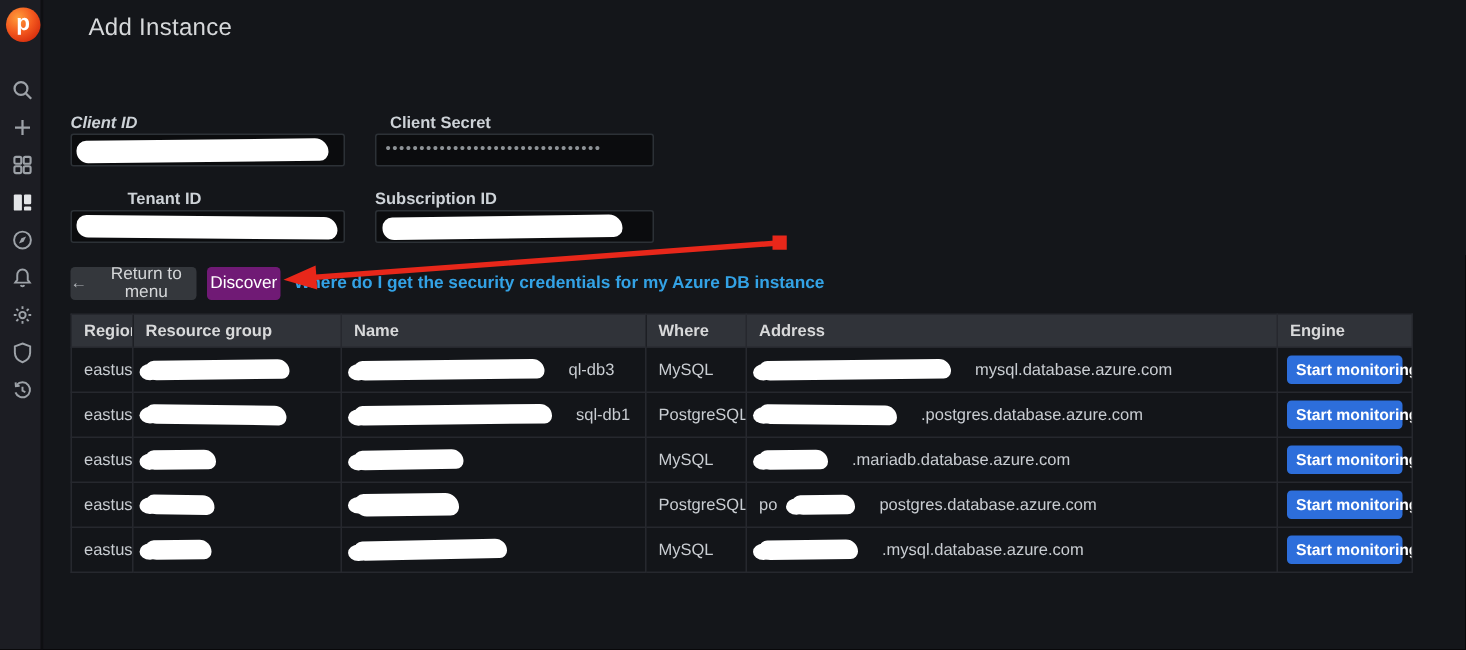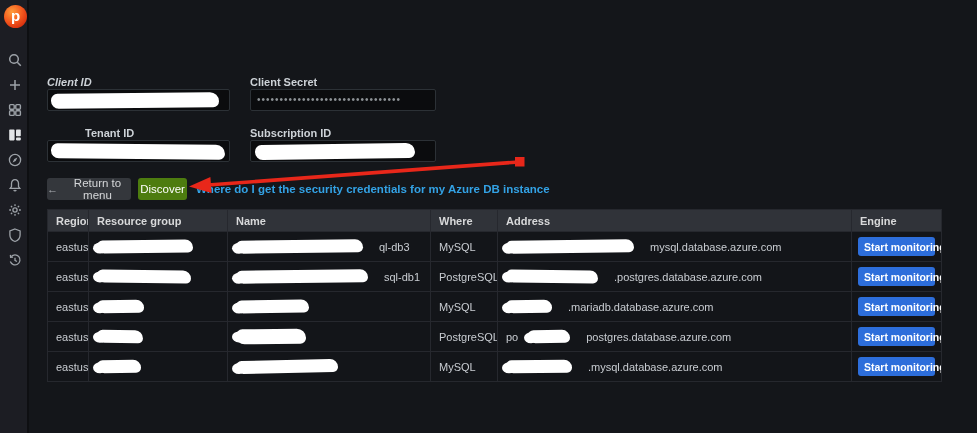--- a/index.html
+++ b/index.html
@@ -39,21 +39,21 @@
     overflow:hidden; white-space:nowrap;
   }
   .btn {
     position:absolute; height:22px; border-radius:3px; border:none;
     font-family:"Liberation Sans", sans-serif;
     font-size:11.5px; font-weight:500; cursor:pointer;
     display:flex; align-items:center; justify-content:center;
   }
   .btn-secondary { background:#34373c; color:#d5d7d9; }
   .btn-secondary .arrow-glyph { font-size:11px; margin-right:6px; color:#aeb2b6; }
-  .btn-primary { background:#4d7c0f; color:#ffffff; }
+  .btn-primary { background:#701a75; color:#ffffff; }
   .help-link {
     position:absolute; left:196px; top:183px;
     font-size:11.5px; font-weight:600; color:#33a2e5; cursor:pointer;
     text-decoration:none;
   }
   
   .disc-table {
     position:absolute; left:47px; top:209px; width:894px;
     border-collapse:collapse; table-layout:fixed;
     font-size:11px; color:#c9cdd2;
@@ -151,27 +151,28 @@
       <div class="side-icon">
         <svg width="16" height="16" viewBox="0 0 16 16" fill="none" stroke="#9da2a8" stroke-width="1.3">
           <path d="M3.3 9.6 A5 5 0 1 0 4.2 4.6"></path>
           <polyline points="3.4,2.9 3.6,5.4 6.1,5.2" fill="none"></polyline>
           <path d="M8 5.8 V8.4 L9.9 9.5"></path>
         </svg>
       </div>
     </div>
   </div>
 
+  <div class="page-title">Add Instance</div>
 
   <div class="field-label" style="left:47px; top:76px;font-style:italic;">Client ID</div>
   <div class="input" style="left:47px; top:89px; width:183px;">
     <div class="scribble-abs" style="left:3px; top:3px; width:168px; height:15px; transform:rotate(-0.6deg);"></div>
   </div>
 
-  <div class="field-label" style="left:250px; top:76px;">Client Secret</div>
+  <div class="field-label" style="left:260px; top:76px;">Client Secret</div>
   <div class="input" style="left:250px; top:89px; width:186px; letter-spacing:1px;">••••••••••••••••••••••••••••••••</div>
 
   <div class="field-label" style="left:47px; top:127px;margin-left:38px;">Tenant ID</div>
   <div class="input" style="left:47px; top:140px; width:183px;">
     <div class="scribble-abs" style="left:3px; top:3px; width:174px; height:15px; transform:rotate(0.5deg);"></div>
   </div>
 
   <div class="field-label" style="left:250px; top:127px;">Subscription ID</div>
   <div class="input" style="left:250px; top:140px; width:186px;">
     <div class="scribble-abs" style="left:4px; top:3px; width:160px; height:15px; transform:rotate(-0.8deg);"></div>

